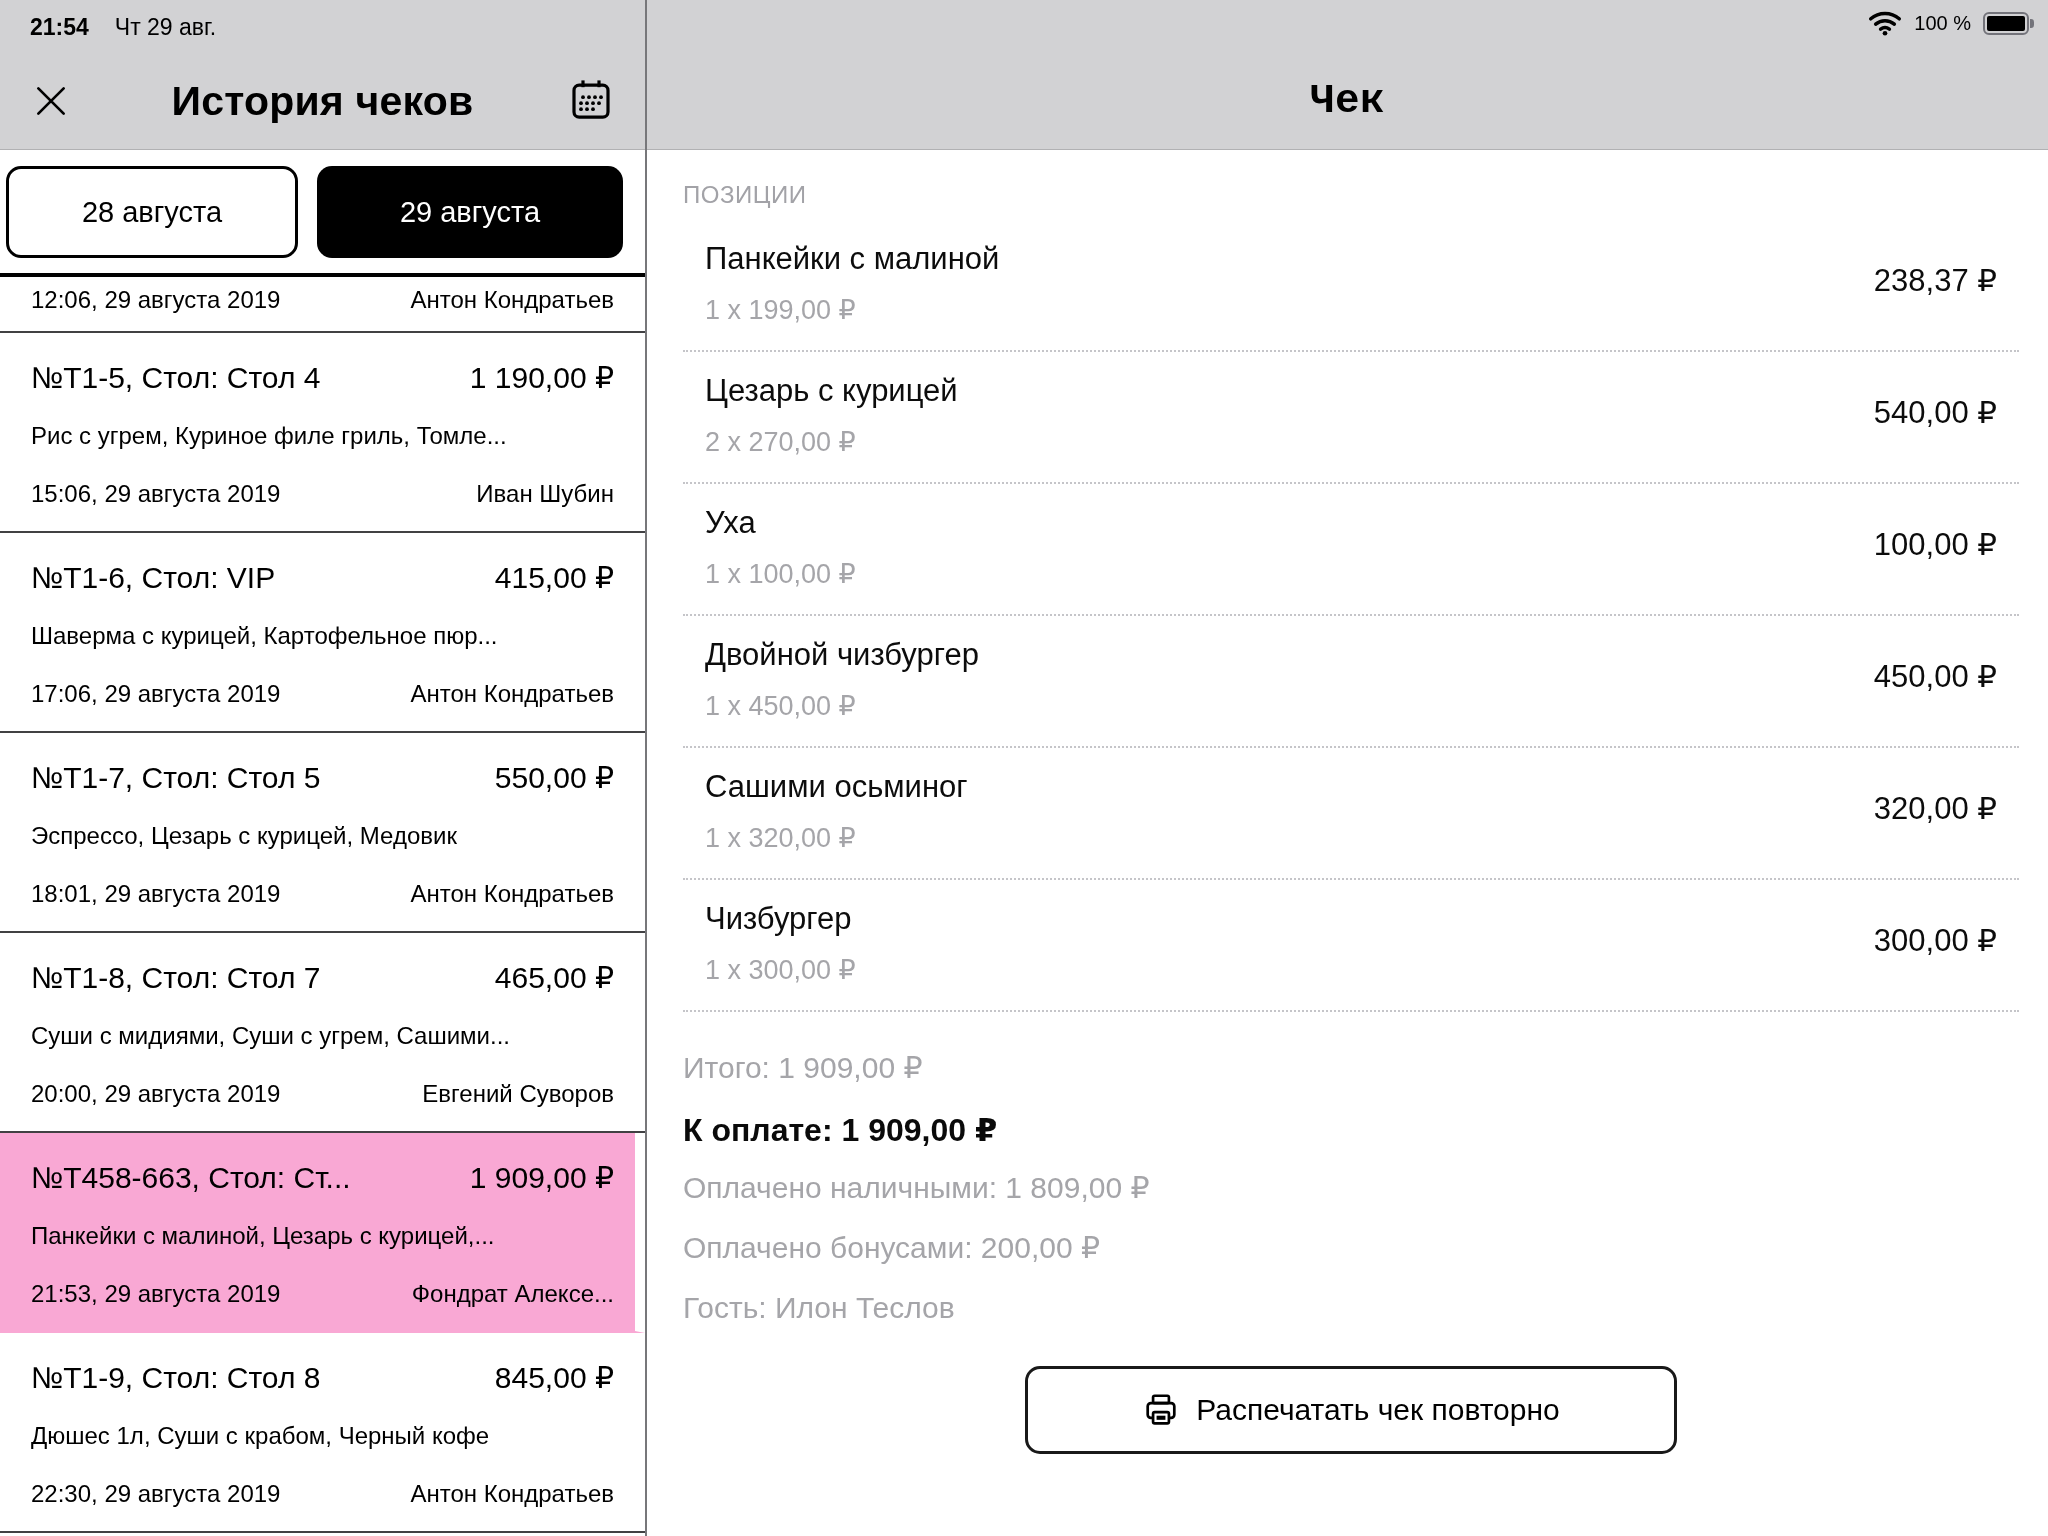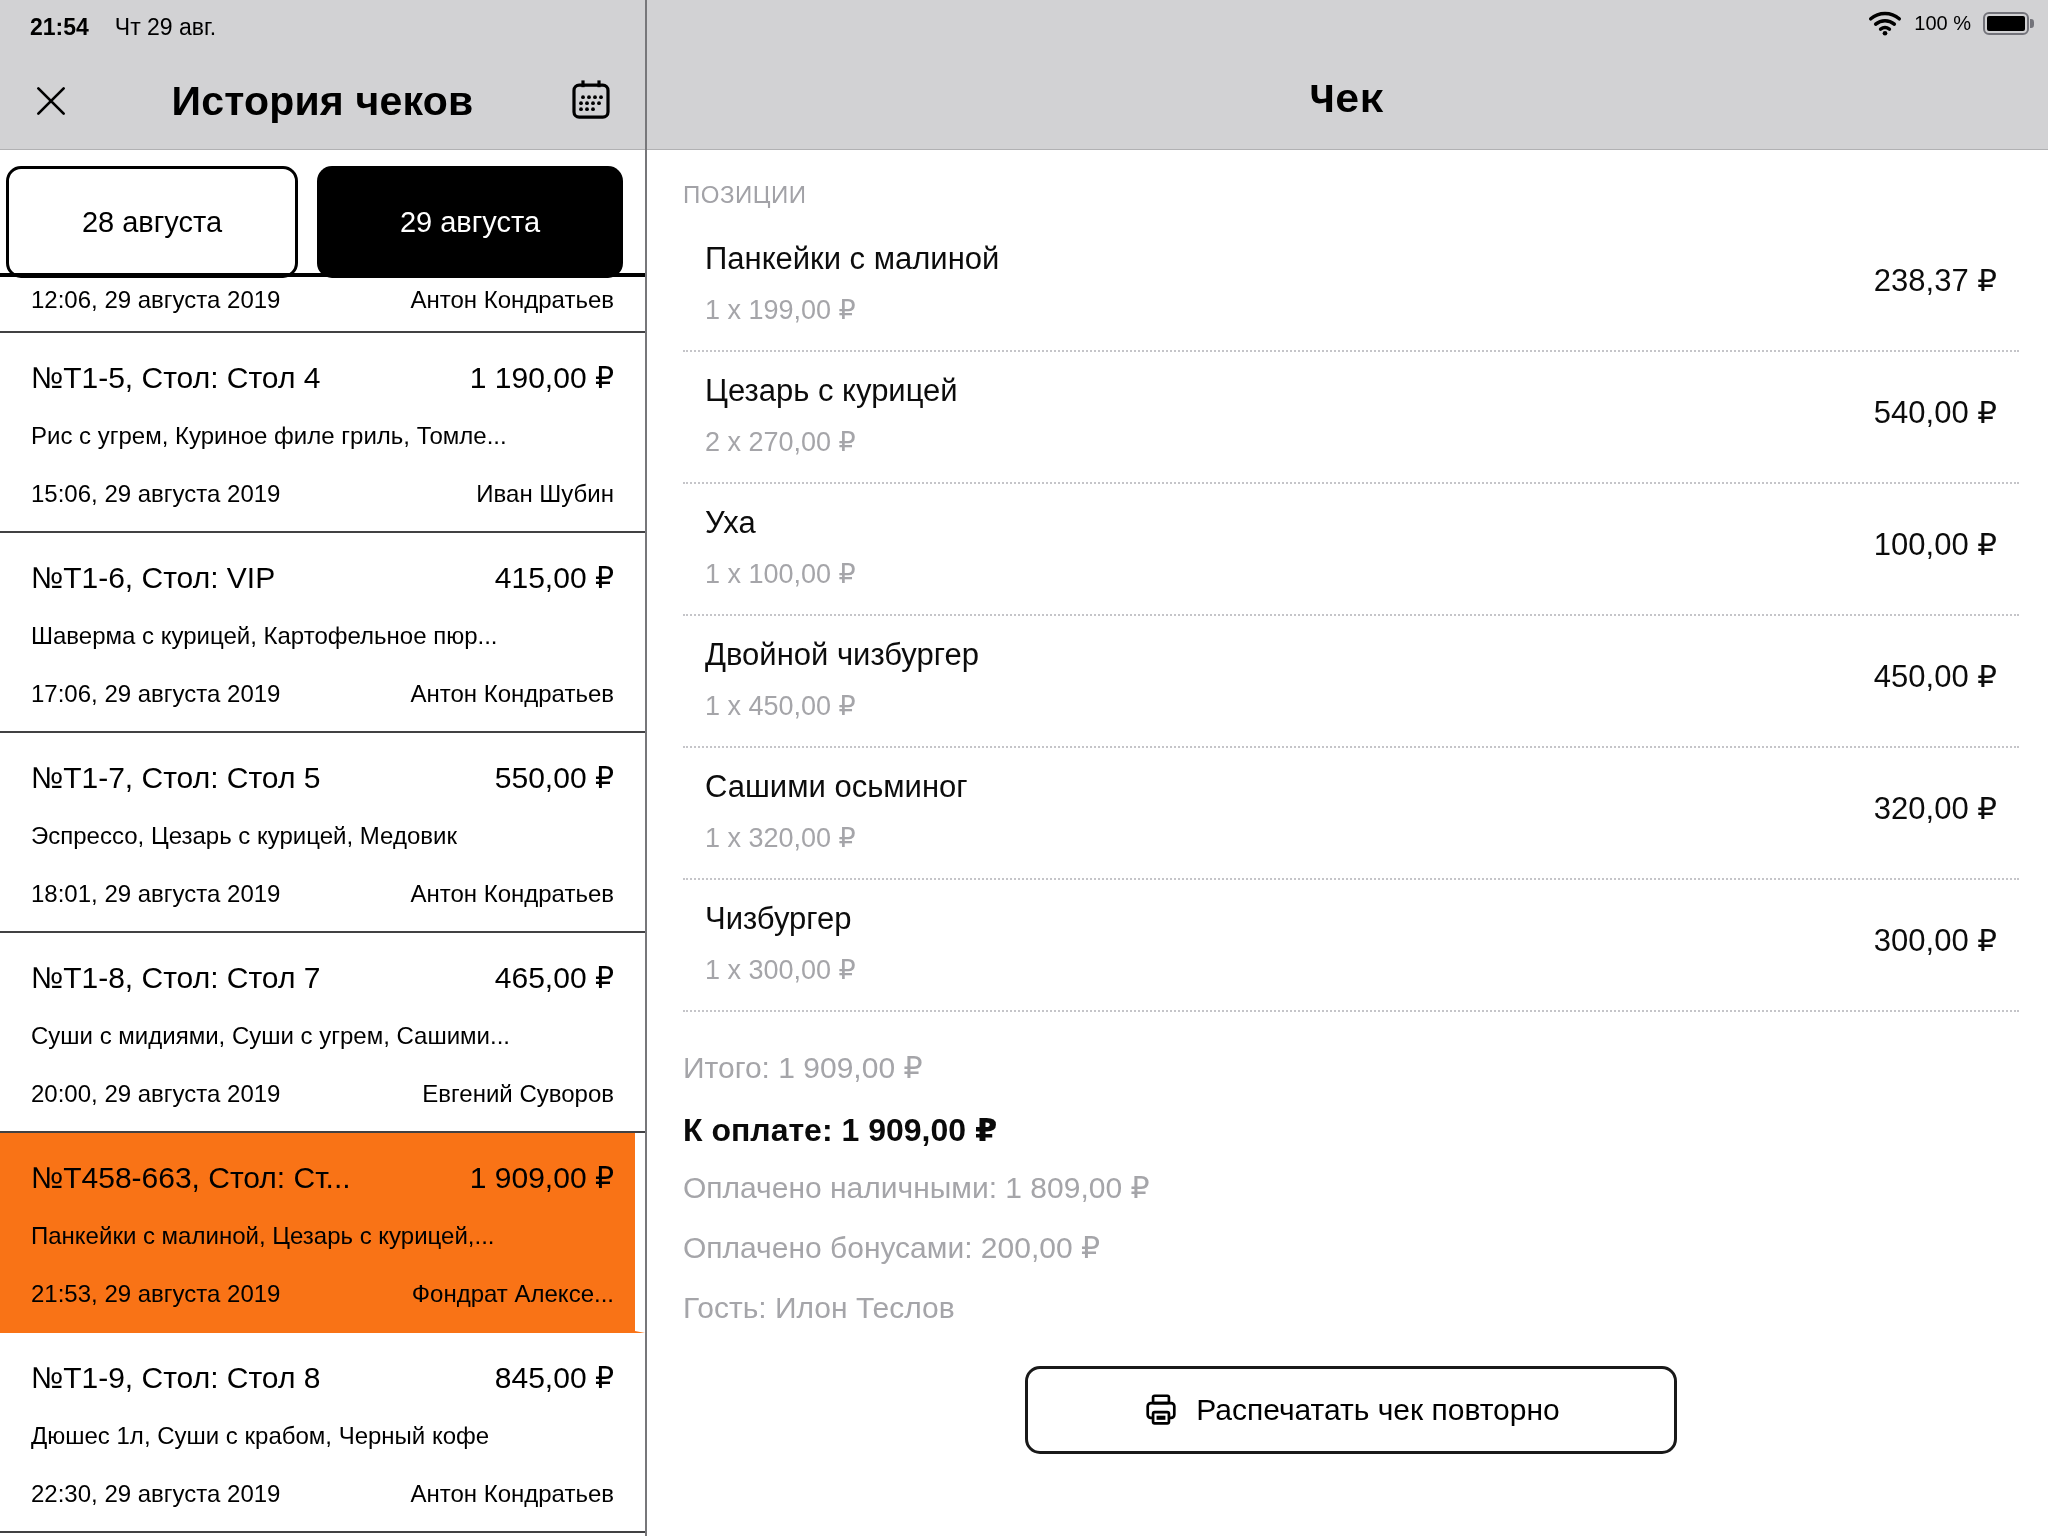--- a/index.html
+++ b/index.html
@@ -49,41 +49,41 @@
   
   .vdivider {
     position:absolute; left:645px; top:0; width:2px; bottom:0;
     background:#77777a; z-index:6;
   }
 
   
   .left-panel { position:absolute; left:0; top:150px; width:645px; bottom:0; background:#fff; }
   .date-row { position:absolute; left:0; top:16px; width:100%; height:92px; }
   .date-btn {
-    position:absolute; top:0; height:112px; border-radius:15px;
+    position:absolute; top:0; height:92px; border-radius:15px;
     display:flex; align-items:center; justify-content:center;
     font-size:29px; cursor:pointer;
   }
   .date-btn.outline { left:6px; width:292px; background:#fff; border:3px solid #000; }
   .date-btn.filled  { left:317px; width:306px; background:#000; color:#fff; }
 
   .receipt-list {
     position:absolute; left:0; top:123px; right:0; bottom:0;
     border-top:4px solid #000; overflow:hidden;
   }
   .row-partial {
     padding:8px 31px 16px 31px; border-bottom:2px solid #414143;
   }
   .row-partial .row-foot { margin:0; }
   .receipt-row {
     padding:26px 31px 22px 31px; border-bottom:2px solid #414143;
     cursor:pointer; background:#fff;
   }
   .receipt-row.selected {
-    background:#f97316; border-bottom-color:transparent;
+    background:#f9a8d4; border-bottom-color:transparent;
     border-right:10px solid #ffffff; padding-right:21px;
   }
   .row-title {
     display:flex; justify-content:space-between; align-items:baseline;
     font-size:30px; line-height:38px; margin-bottom:24px; white-space:nowrap;
   }
   .row-total { font-size:30px; }
   .row-items {
     font-size:24px; line-height:30px; margin-bottom:28px;
     white-space:nowrap; overflow:hidden;

